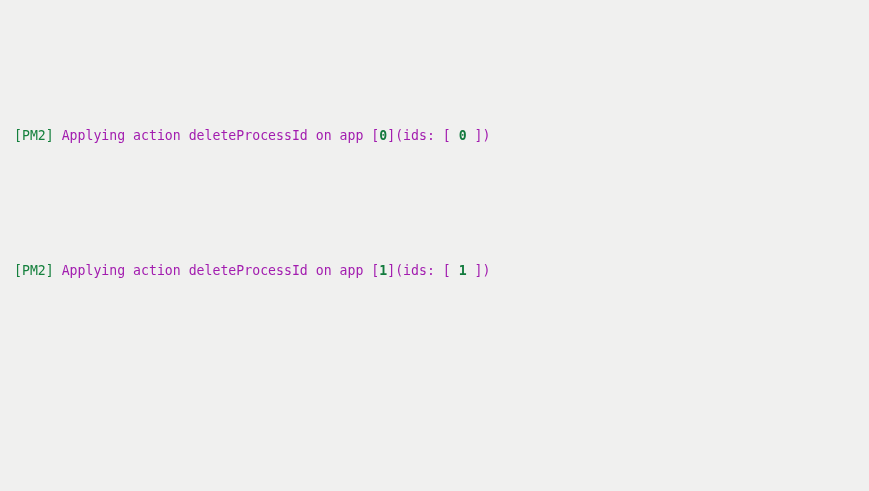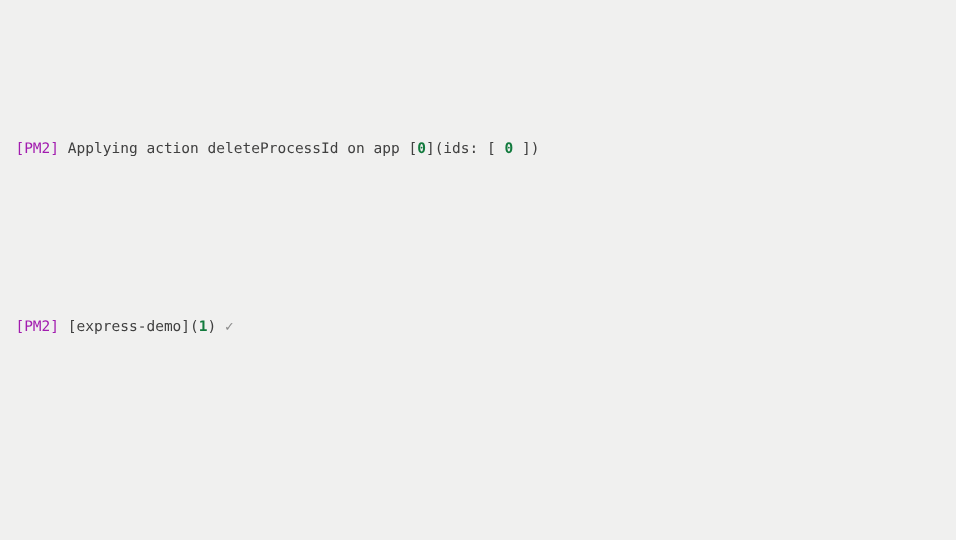--- a/index.html
+++ b/index.html
@@ -19,36 +19,36 @@
   }
   #terminal {
     padding: 14px 0 0 14px;
     white-space: pre;
     letter-spacing: 0px;
   }
   .line {
     height: 27px;
     white-space: pre;
   }
-  .dim   { color: #a21caf; }
+  .dim   { color: #15803d; }
   .green { color: #127a3d; font-weight: bold; }
-  .plain { color: #404040; }
+  .plain { color: #a21caf; }
   .check { color: #8a8a8a; }
 </style>
 </head>
 <body>
 
 <div id="terminal">
 
   
   <div class="line"><span class="dim">[PM2]</span><span class="plain"> Applying action deleteProcessId on app [</span><span class="green">0</span><span class="plain">](ids: [ </span><span class="green">0</span><span class="plain"> ])</span></div>
 
 
+  <div class="line"><span class="dim">[PM2]</span><span class="plain"> Applying action deleteProcessId on app [</span><span class="green">1</span><span class="plain">](ids: [ </span><span class="green">1</span><span class="plain"> ])</span></div>
 
-  <div class="line"><span class="dim">[PM2]</span><span class="plain"> [express-demo](</span><span class="green">1</span><span class="plain">) </span><span class="check">✓</span></div>
 
   
   
   
 
   
 
   
 
   

